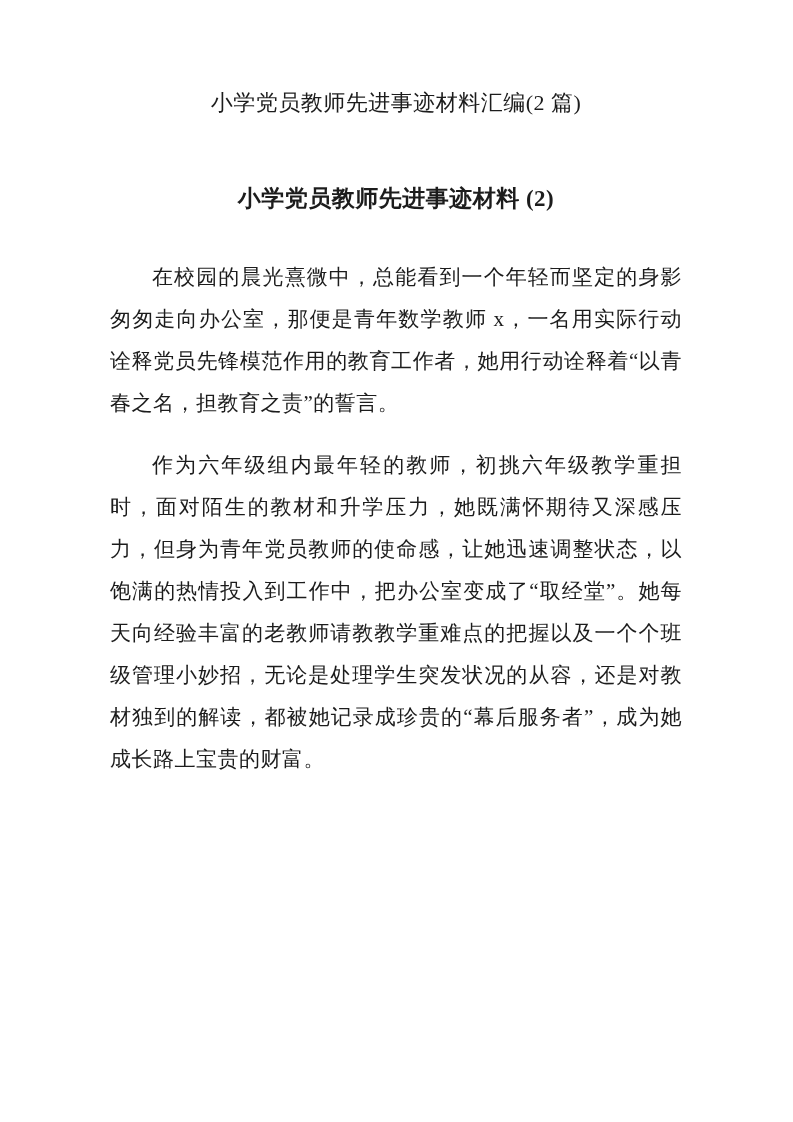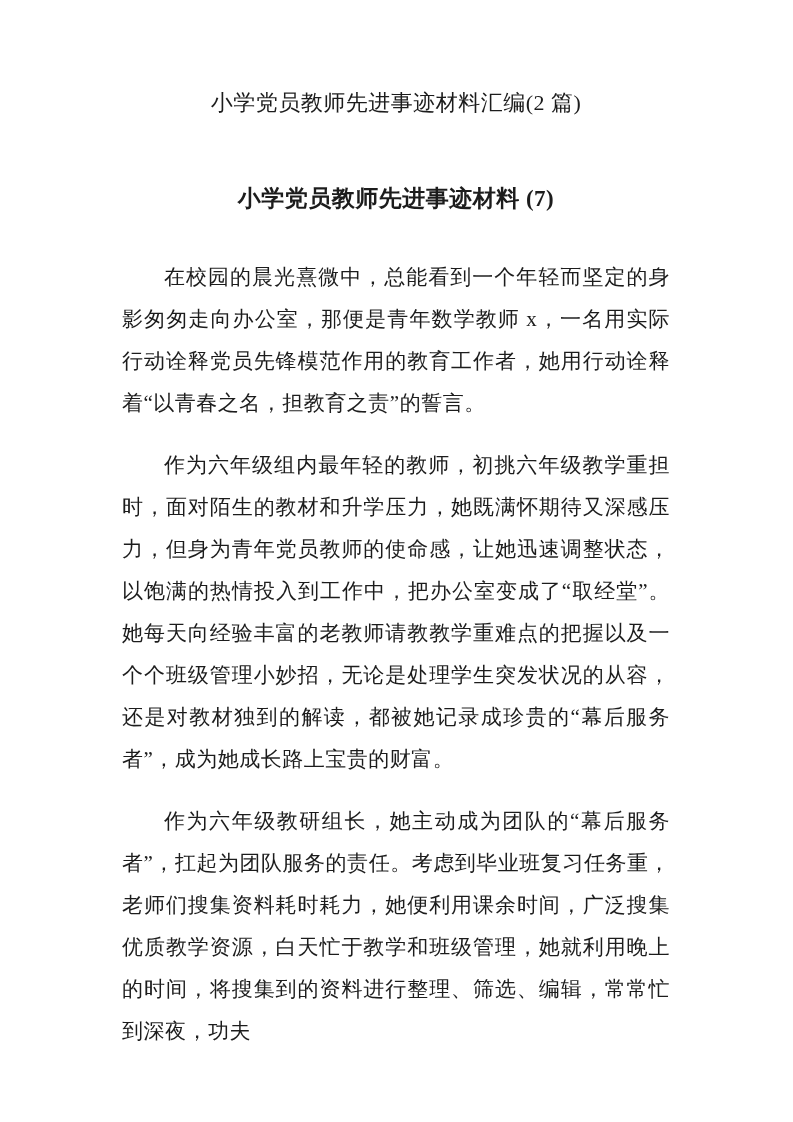--- a/index.html
+++ b/index.html
@@ -33,38 +33,37 @@
     font-size: 23px;
     line-height: 34px;
     font-weight: bold;
     letter-spacing: 0.5px;
     white-space: nowrap;
   }
   .body-text {
     margin-top: 40px;
   }
   .body-para {
-    margin: 12px;
+    margin: 0;
     font-size: 21px;
     line-height: 42px;
     letter-spacing: 0.5px;
     text-align: justify;
     text-justify: inter-character;
     text-indent: 2em;
   }
   .body-para + .body-para {
     margin-top: 20px;
   }
 </style>
 </head>
 <body>
 
 <div class="page">
   <h1 class="doc-title">小学党员教师先进事迹材料汇编(2 篇)</h1>
 
-  <h2 class="section-heading">小学党员教师先进事迹材料 (7)</h2>
+  <h2 class="section-heading">小学党员教师先进事迹材料 (2)</h2>
 
   <div class="body-text">
     <p class="body-para">在校园的晨光熹微中，总能看到一个年轻而坚定的身影匆匆走向办公室，那便是青年数学教师 x，一名用实际行动诠释党员先锋模范作用的教育工作者，她用行动诠释着“以青春之名，担教育之责”的誓言。</p>
     <p class="body-para">作为六年级组内最年轻的教师，初挑六年级教学重担时，面对陌生的教材和升学压力，她既满怀期待又深感压力，但身为青年党员教师的使命感，让她迅速调整状态，以饱满的热情投入到工作中，把办公室变成了“取经堂”。她每天向经验丰富的老教师请教教学重难点的把握以及一个个班级管理小妙招，无论是处理学生突发状况的从容，还是对教材独到的解读，都被她记录成珍贵的“幕后服务者”，成为她成长路上宝贵的财富。</p>
-    <p class="body-para">作为六年级教研组长，她主动成为团队的“幕后服务者”，扛起为团队服务的责任。考虑到毕业班复习任务重，老师们搜集资料耗时耗力，她便利用课余时间，广泛搜集优质教学资源，白天忙于教学和班级管理，她就利用晚上的时间，将搜集到的资料进行整理、筛选、编辑，常常忙到深夜，功夫</p>
   </div>
 </div>
 
 </body></html>

